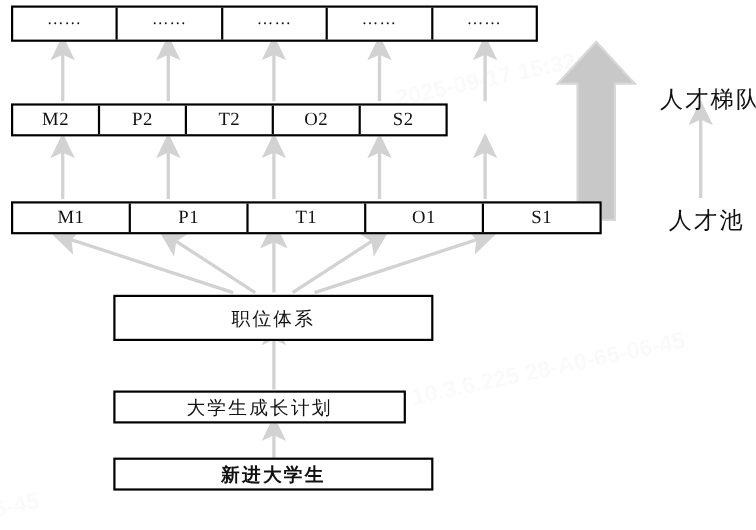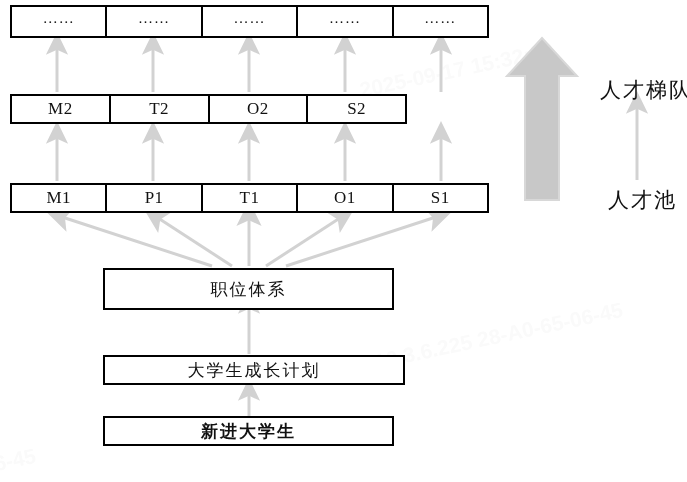--- a/index.html
+++ b/index.html
@@ -142,36 +142,37 @@
   <div class="row" id="row-dots" style="left:10px;top:5px;width:479px;height:33px;">
     <div class="cell dots">……</div>
     <div class="cell dots">……</div>
     <div class="cell dots">……</div>
     <div class="cell dots">……</div>
     <div class="cell dots">……</div>
   </div>
 
   <div class="row" id="row-level2" style="left:10px;top:94px;width:397px;height:30px;">
     <div class="cell">M2</div>
+    <div class="cell">P2</div>
     <div class="cell">T2</div>
     <div class="cell">O2</div>
     <div class="cell">S2</div>
   </div>
 
-  <div class="row" id="row-level1" style="left:10px;top:183px;width:479px;height:30px;">
+  <div class="row" id="row-level1" style="left:10px;top:183px;width:537px;height:30px;">
     <div class="cell">M1</div>
     <div class="cell">P1</div>
     <div class="cell">T1</div>
     <div class="cell">O1</div>
     <div class="cell">S1</div>
   </div>
 
   <div class="wbox" style="left:103px;top:268px;width:291px;height:42px;">职位体系</div>
 
-  <div class="wbox" style="left:103px;top:355px;width:302px;height:30px;">大学生成长计划</div>
+  <div class="wbox" style="left:103px;top:355px;width:266px;height:30px;">大学生成长计划</div>
 
   <div class="wbox" style="left:103px;top:416px;width:291px;height:30px;font-weight:bold;">新进大学生</div>
 
   <div class="side-label" style="left:600px;top:76px;">人才梯队</div>
 
   <div class="side-label" style="left:608px;top:186px;">人才池</div>
 
 </div>
 
 </body></html>

